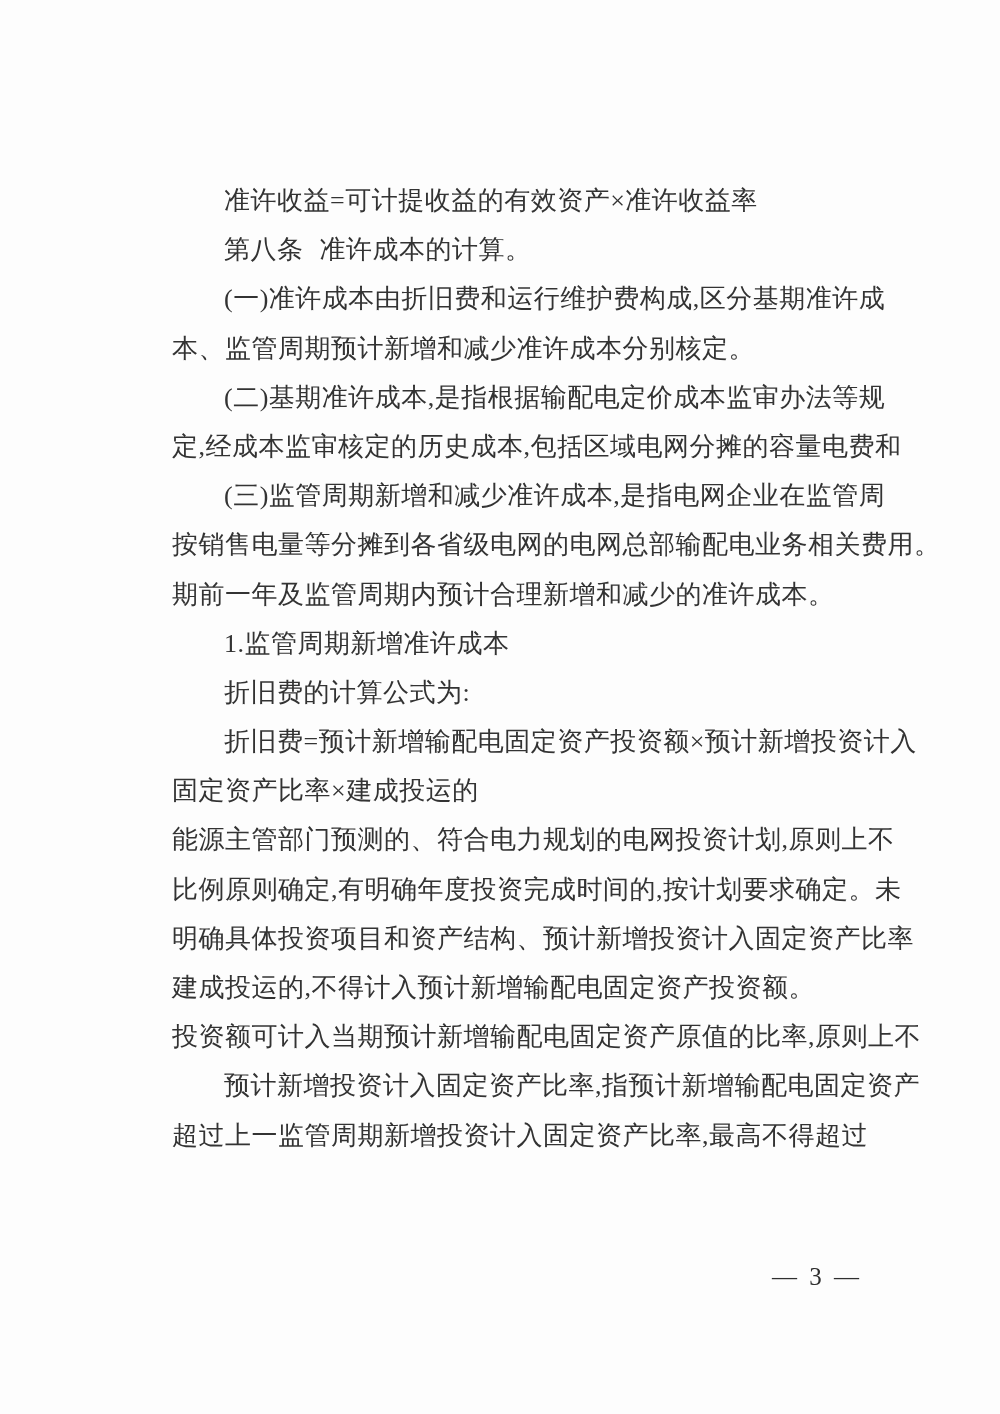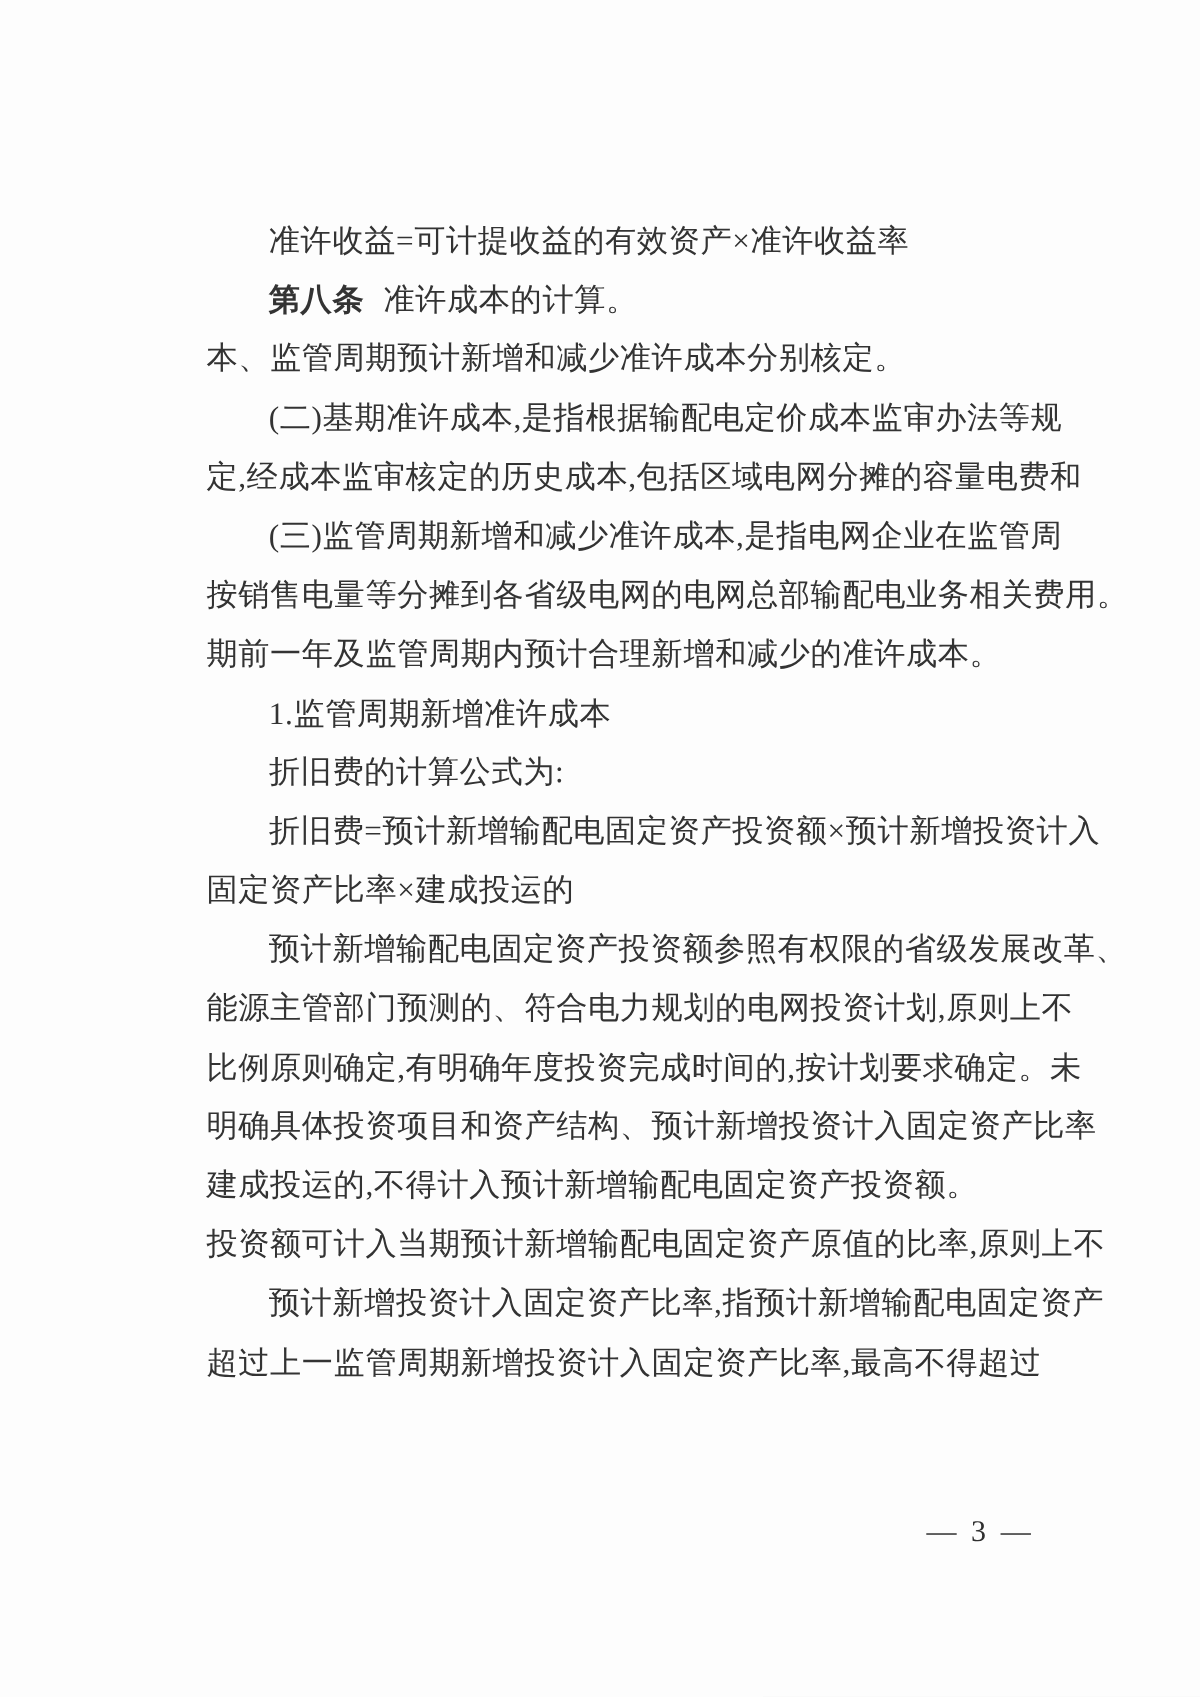--- a/index.html
+++ b/index.html
@@ -31,21 +31,21 @@
     margin-left: 36px;
   }
   .line {
     height: 49.2px;
     white-space: nowrap;
   }
   .line.indent {
     padding-left: 52px;
   }
   .bold-label {
-    font-weight: 700;
+    font-weight: 400;
     margin-right: 16px;
   }
   .page-number {
     position: absolute;
     top: 1263px;
     right: 138px;
     font-size: 25px;
     color: #2f2f2f;
     letter-spacing: 3px;
     white-space: nowrap;
@@ -56,36 +56,36 @@
 
 <div class="page">
   <div class="text-block">
 
     <div class="line indent">准许收益=可计提收益的有效资产×准许收益率</div>
 
     <div class="line indent">
       <span class="bold-label">第八条</span><span>准许成本的计算。</span>
     </div>
 
+    <div class="line indent">(一)准许成本由折旧费和运行维护费构成,区分基期准许成</div>
     <div class="line">本、监管周期预计新增和减少准许成本分别核定。</div>
 
     <div class="line indent">(二)基期准许成本,是指根据输配电定价成本监审办法等规</div>
     <div class="line">定,经成本监审核定的历史成本,包括区域电网分摊的容量电费和</div>
     <div class="line indent">(三)监管周期新增和减少准许成本,是指电网企业在监管周</div>
 
     <div class="line">按销售电量等分摊到各省级电网的电网总部输配电业务相关费用。</div>
     <div class="line">期前一年及监管周期内预计合理新增和减少的准许成本。</div>
 
     <div class="line indent">1.监管周期新增准许成本</div>
     <div class="line indent">折旧费的计算公式为:</div>
 
     <div class="line indent">折旧费=预计新增输配电固定资产投资额×预计新增投资计入</div>
     <div class="line">固定资产比率×建成投运的</div>
 
-    <div class="line indent">预计新增输配电固定资产投资额参照有权限的省级发展改革、</div>
     <div class="line">能源主管部门预测的、符合电力规划的电网投资计划,原则上不</div>
     <div class="line">比例原则确定,有明确年度投资完成时间的,按计划要求确定。未</div>
     <div class="line">明确具体投资项目和资产结构、预计新增投资计入固定资产比率</div>
     <div class="line">建成投运的,不得计入预计新增输配电固定资产投资额。</div>
 
     <div class="line">投资额可计入当期预计新增输配电固定资产原值的比率,原则上不</div>
     <div class="line indent">预计新增投资计入固定资产比率,指预计新增输配电固定资产</div>
     <div class="line">超过上一监管周期新增投资计入固定资产比率,最高不得超过</div>
 
   </div>

